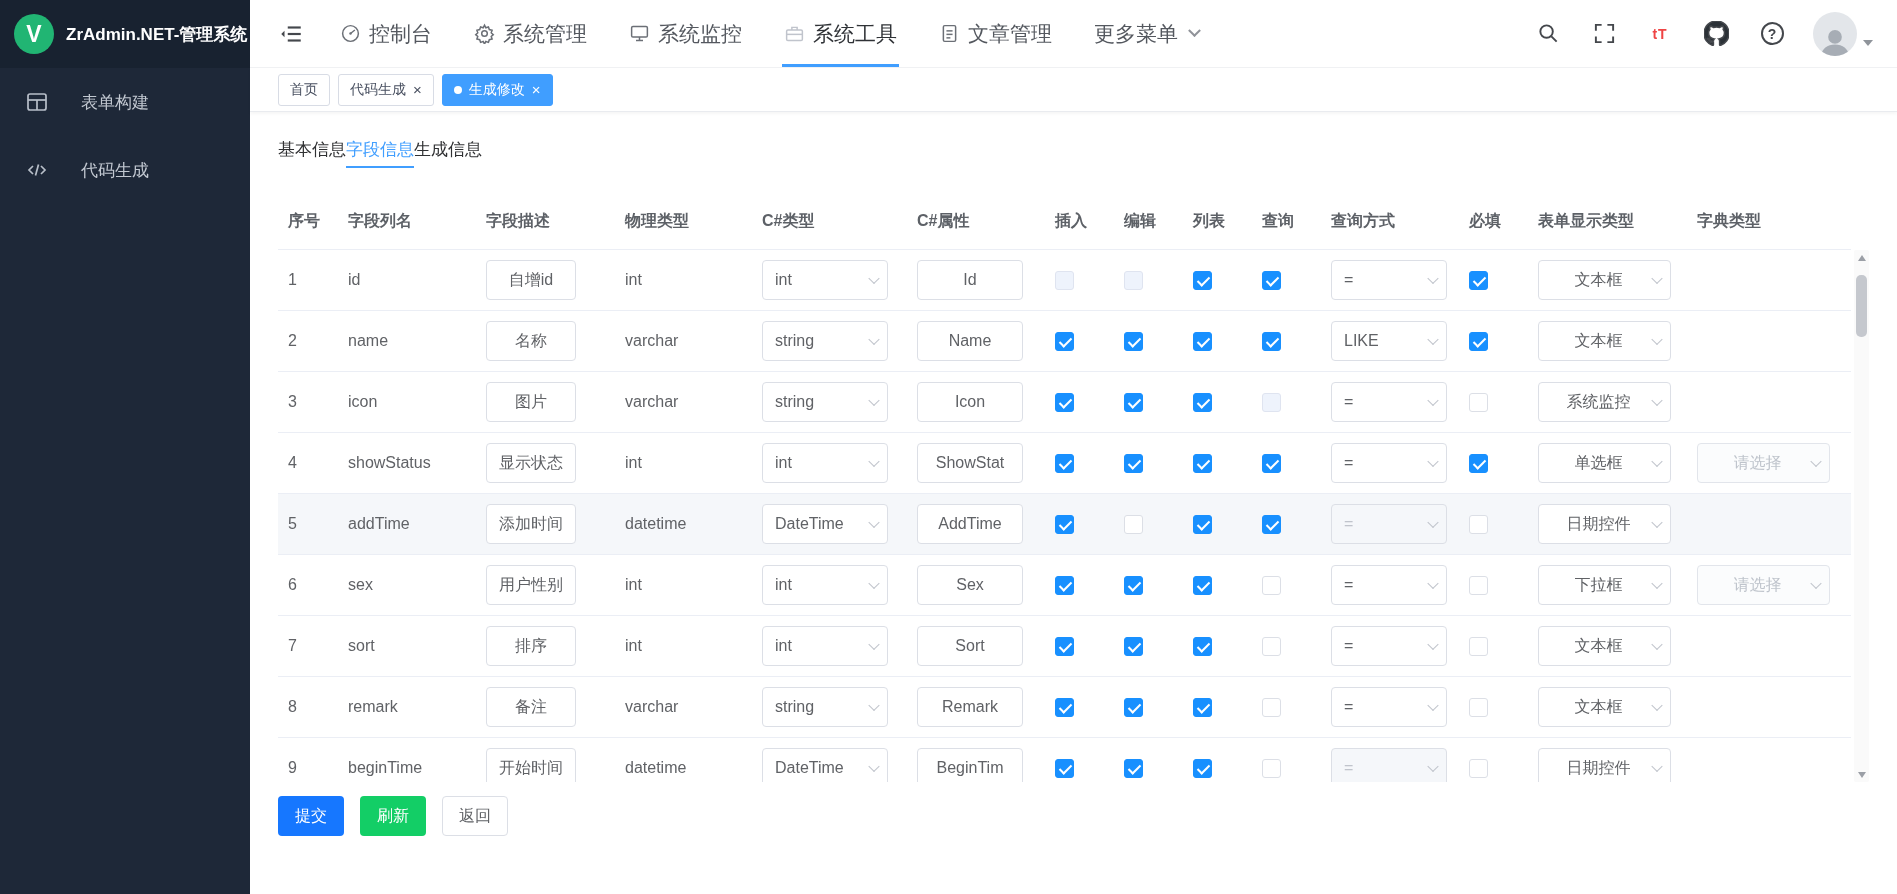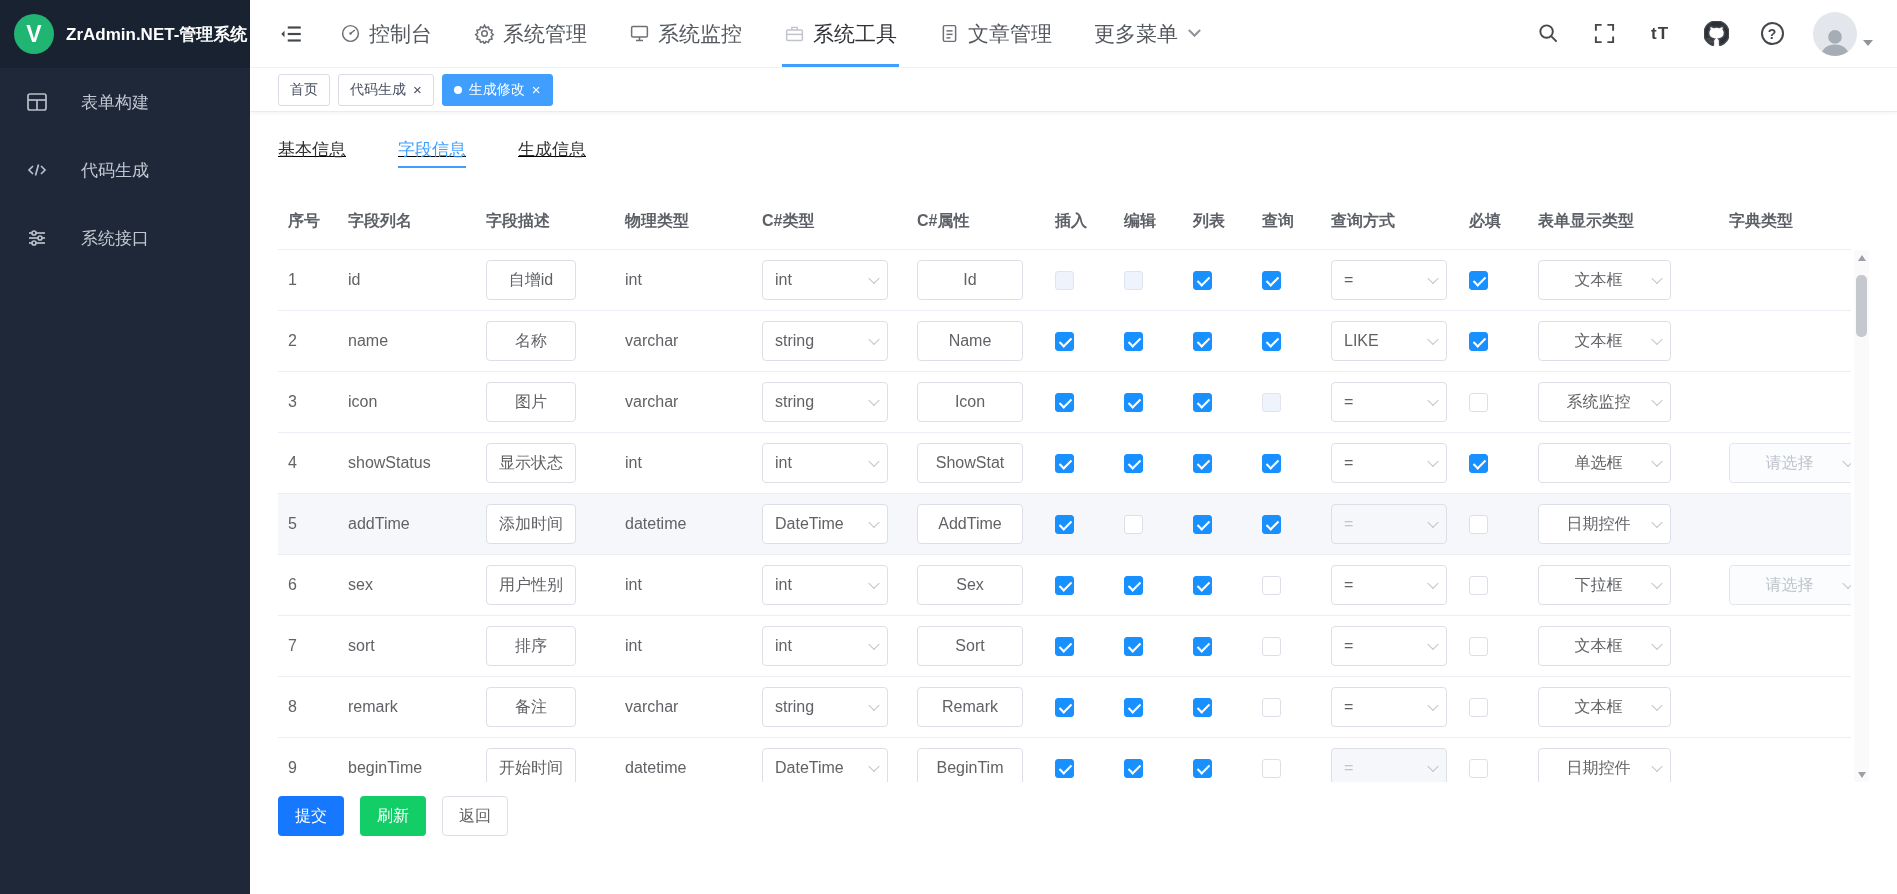--- a/index.html
+++ b/index.html
@@ -26,53 +26,53 @@
   .nav-item .nicon { display: flex; color: #6b6f76; }
   .nav-item .nicon svg { stroke: #6b6f76; }
   .nav-item.active::after { content: ''; position: absolute; left: 0; right: 0; bottom: 0; height: 3px; background: #409eff; }
   .nav-item.active .nicon svg { stroke: #c0c4cc; }
   .nav-item.active .nlabel { color: #2f3236; }
   .caret-down { width: 9px; height: 9px; border-right: 2px solid #909399; border-bottom: 2px solid #909399; transform: rotate(45deg) translate(-2px,-2px); margin-left: 4px; }
 
   .nav-right { margin-left: auto; display: flex; align-items: center; gap: 26px; }
   .ricon { width: 30px; height: 30px; display: flex; align-items: center; justify-content: center; cursor: pointer; color: #44474c; }
   .ricon svg { stroke: #44474c; }
-  .font-size-icon { font-size: 17px; font-weight: bold; color: #404040; letter-spacing: 1px; }
+  .font-size-icon { font-size: 14px; font-weight: bold; color: #ef4444; letter-spacing: 1px; }
   .help-circle { width: 23px; height: 23px; border: 2px solid #44474c; border-radius: 50%; display: flex; align-items: center; justify-content: center; font-size: 14px; font-weight: bold; color: #44474c; }
   .help-circle::after { content: "?"; }
   .avatar-wrap { display: flex; align-items: center; gap: 6px; cursor: pointer; }
   .avatar { width: 44px; height: 44px; border-radius: 50%; background: #e3e6ea; overflow: hidden; display: flex; align-items: flex-end; justify-content: center; }
   .avatar-caret { width: 0; height: 0; border-left: 5px solid transparent; border-right: 5px solid transparent; border-top: 6px solid #8f949b; margin-top: 18px; }
 
   
   .tagbar { height: 44px; display: flex; align-items: center; gap: 8px; padding: 0 28px; border-bottom: 1px solid #e9ebef; box-shadow: 0 2px 3px rgba(0,0,0,0.04); }
   .tag { height: 32px; display: flex; align-items: center; gap: 7px; padding: 0 11px; border: 1px solid #d8dce5; border-radius: 3px; background: #fff; font-size: 14px; color: #495060; cursor: pointer; white-space: nowrap; }
   .tag .dot { width: 8px; height: 8px; border-radius: 50%; background: #fff; }
   .tag .tclose { font-size: 15px; line-height: 1; color: inherit; }
   .tag.active { background: #409eff; border-color: #409eff; color: #fff; }
 
   
   .content { flex: 1; padding: 0 28px; display: flex; flex-direction: column; }
-  .ctabs { display: flex; gap: 52px; margin-top: 16px; height: 42px; align-items: center; text-decoration: underline; }
+  .ctabs { display: flex; margin-top: 16px; height: 42px; align-items: center; }
   .ctab { font-size: 17px; color: #303133; cursor: pointer; position: relative; height: 100%; display: flex; align-items: center; }
   .ctab.active { color: #409eff; }
   .ctab.active::after { content: ''; position: absolute; left: 0; right: 0; bottom: 2px; height: 2px; background: #409eff; }
 
   
   .table-wrap { position: relative; margin-top: 24px; padding-right: 18px; }
   .thead, .trow { display: flex; align-items: center; padding-left: 10px; }
   .thead { height: 56px; border-bottom: 1px solid #ebeef5; color: #5d6167; font-weight: 600; font-size: 16px; }
   .tbody { height: 532px; overflow: hidden; }
   .trow { height: 61px; border-bottom: 1px solid #ebeef5; font-size: 16px; color: #606266; }
   .trow.hl { background: #f5f7fa; }
   .cell { flex-shrink: 0; display: flex; align-items: center; }
   .c0 { width: 60px; } .c1 { width: 138px; } .c2 { width: 139px; } .c3 { width: 137px; }
   .c4 { width: 155px; } .c5 { width: 138px; }
   .c6, .c7, .c8, .c9, .c11 { width: 69px; }
-  .c10 { width: 138px; } .c12 { width: 159px; } .c13 { flex: 1; width: auto; margin-left: 32px; }
+  .c10 { width: 138px; } .c12 { width: 159px; } .c13 { flex: 1; width: auto; }
 
   .tinput { height: 40px; border: 1px solid #dcdfe6; border-radius: 4px; font-size: 16px; color: #606266; text-align: center; outline: none; background: #fff; font-family: inherit; }
   .w-desc { width: 90px; } .w-prop { width: 106px; }
 
   .select { height: 40px; border: 1px solid #dcdfe6; border-radius: 4px; background: #fff; display: flex; align-items: center; justify-content: center; position: relative; color: #606266; font-size: 16px; padding: 0 24px 0 12px; cursor: pointer; overflow: hidden; white-space: nowrap; }
   .select.left { justify-content: flex-start; }
   .select .sel-text { overflow: hidden; white-space: nowrap; }
   .chevron { position: absolute; right: 9px; top: 50%; width: 8px; height: 8px; border-right: 1.6px solid #c0c4cc; border-bottom: 1.6px solid #c0c4cc; transform: translateY(-70%) rotate(45deg); }
   .select.disabled { background: #f5f7fa; color: #c0c4cc; cursor: not-allowed; }
   .select.placeholder { border-color: #e2e5eb; background: #fbfcfd; }
@@ -124,33 +124,20 @@
       </div>
       <div class="side-item">
         <span class="sicon">
           <svg width="24" height="24" viewBox="0 0 24 24" fill="none" stroke-width="1.7">
               <polyline points="8,8 4,12 8,16"></polyline>
               <polyline points="16,8 20,12 16,16"></polyline>
               <line x1="13.5" y1="6.5" x2="10.5" y2="17.5"></line>
             </svg>
         </span>
         <span>代码生成</span>
-      </div>
-      <div class="side-item">
-        <span class="sicon">
-          <svg width="24" height="24" viewBox="0 0 24 24" fill="none" stroke-width="1.7">
-              <line x1="4" y1="7" x2="20" y2="7"></line>
-              <line x1="4" y1="12" x2="20" y2="12"></line>
-              <line x1="4" y1="17" x2="20" y2="17"></line>
-              <circle cx="9" cy="7" r="2" fill="#1e2838"></circle>
-              <circle cx="15" cy="12" r="2" fill="#1e2838"></circle>
-              <circle cx="9" cy="17" r="2" fill="#1e2838"></circle>
-            </svg>
-        </span>
-        <span>系统接口</span>
       </div>
     </nav>
   </aside>
 
   <div class="main">
 
     <header class="navbar">
       <div class="hamburger">
         <svg width="26" height="26" viewBox="0 0 24 24" fill="none" stroke="#44474c" stroke-width="2">
             <line x1="9" y1="6" x2="21" y2="6"></line>

